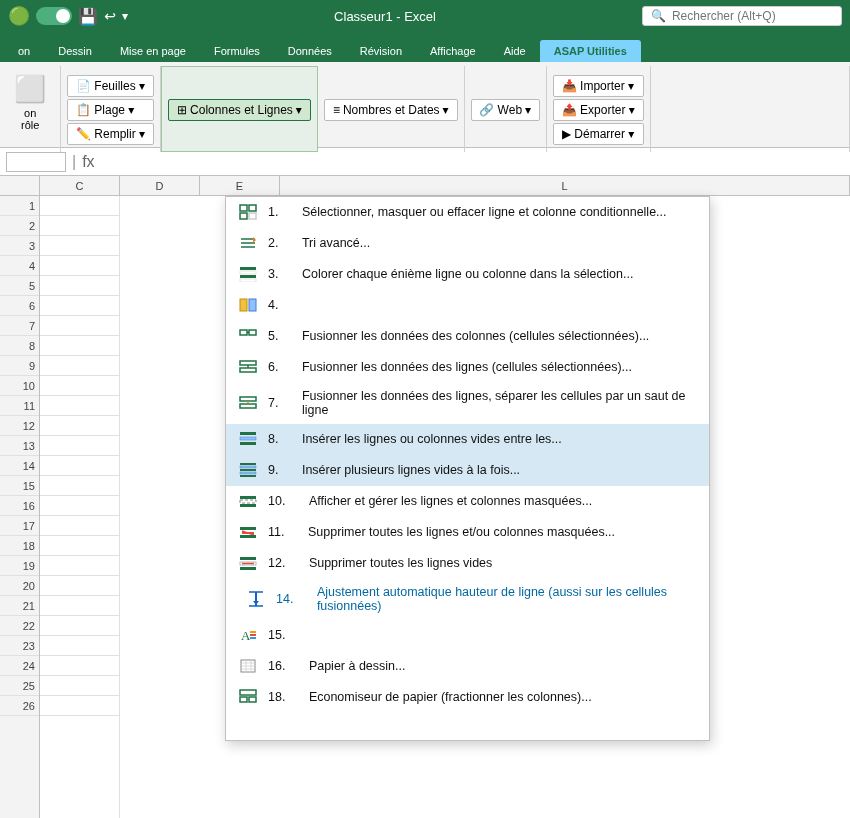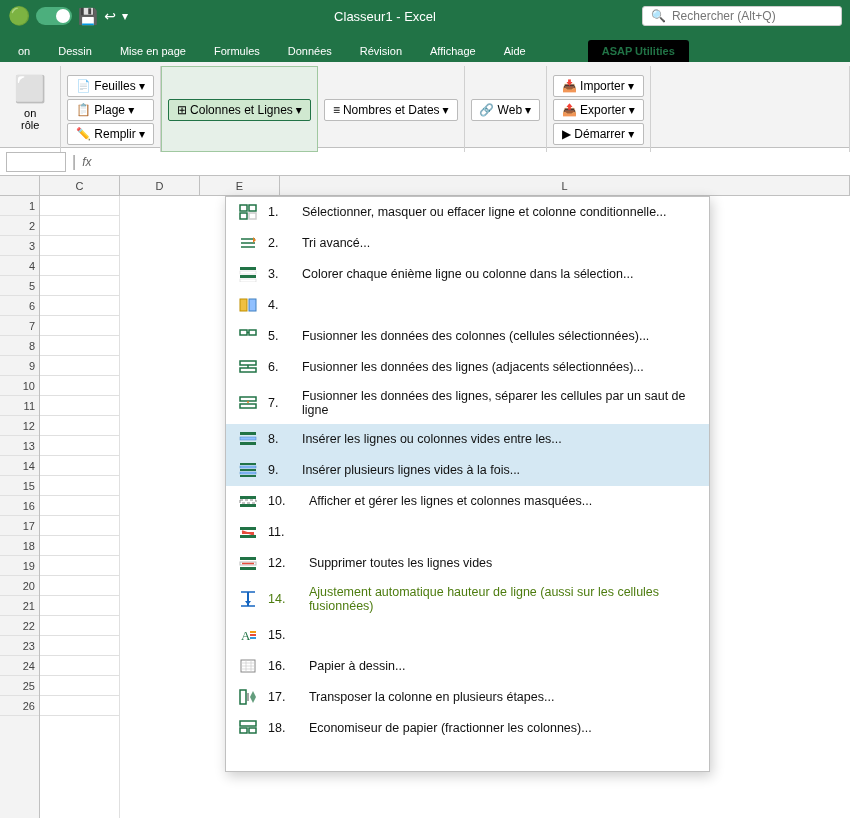--- a/index.html
+++ b/index.html
@@ -70,24 +70,23 @@
       height: 30px;
     }
     .ribbon-tab {
       padding: 5px 14px;
       color: white;
       font-size: 11px;
       cursor: pointer;
       border-radius: 3px 3px 0 0;
     }
     .ribbon-tab.active {
-      background: #000000;
+      background: #7dd3fc;
       color: #217346;
       font-weight: bold;
-      margin-left: 48px;
     }
 
     
     .ribbon-content {
       background: #f3f3f3;
       border-bottom: 1px solid #c0c0c0;
       height: 86px;
       display: flex;
       align-items: stretch;
       padding: 4px 0;
@@ -129,21 +128,21 @@
       gap: 6px;
       background: white;
     }
     .name-box {
       width: 60px;
       border: 1px solid #bbb;
       padding: 2px 4px;
       font-size: 12px;
     }
     .formula-divider { color: #999; font-size: 16px; }
-    .fx-label { color: #666; font-size: 12px; font-style: italic; }
+    .fx-label { color: #666; font-size: 16px; }
 
     
     .spreadsheet-area {
       display: flex;
       flex-direction: column;
       height: calc(818px - 32px - 30px - 86px - 28px);
       overflow: hidden;
       position: relative;
     }
 
@@ -208,21 +207,21 @@
       display: flex;
       align-items: center;
       padding: 6px 12px;
       gap: 10px;
       cursor: pointer;
       font-size: 12.5px;
       color: #111;
       border-bottom: 1px solid transparent;
     }
     .dropdown-menu-item.highlighted { background: #d5e8f3; }
-    .dropdown-menu-item.blue-text { color: #4d7c0f; }
+    .dropdown-menu-item.blue-text { color: #0369a1; margin-left: 8px; }
     .menu-icon {
       width: 20px;
       height: 18px;
       display: flex;
       align-items: center;
       justify-content: center;
       flex-shrink: 0;
       font-size: 14px;
     }
 
@@ -507,21 +506,21 @@
       </div>
 
       <div class="dropdown-menu-item">
         <div class="menu-icon">
           <svg width="18" height="16" viewBox="0 0 18 16">
               <rect x="1" y="2" width="16" height="4" fill="none" stroke="#217346" stroke-width="1.5"></rect>
               <rect x="1" y="9" width="16" height="4" fill="none" stroke="#217346" stroke-width="1.5"></rect>
               <line x1="9" y1="6" x2="9" y2="9" stroke="#217346" stroke-width="1.5"></line>
             </svg>
         </div>
-        <span>6.</span>&nbsp;<span>Fusionner les données des lignes  (adjacents sélectionnées)...</span>
+        <span>6.</span>&nbsp;<span>Fusionner les données des lignes  (cellules sélectionnées)...</span>
       </div>
 
       <div class="dropdown-menu-item">
         <div class="menu-icon">
           <svg width="18" height="16" viewBox="0 0 18 16">
               <rect x="1" y="2" width="16" height="4" fill="none" stroke="#217346" stroke-width="1.5"></rect>
               <rect x="1" y="9" width="16" height="4" fill="none" stroke="#217346" stroke-width="1.5"></rect>
               <line x1="9" y1="6" x2="9" y2="9" stroke="#e67e22" stroke-width="1.5" stroke-dasharray="2,1"></line>
             </svg>
         </div>
@@ -565,21 +564,21 @@
 
       <div class="dropdown-menu-item">
         <div class="menu-icon">
           <svg width="18" height="16" viewBox="0 0 18 16">
               <rect x="1" y="3" width="16" height="3" fill="#217346"></rect>
               <line x1="3" y1="9" x2="15" y2="9" stroke="#e74c3c" stroke-width="2"></line>
               <line x1="3" y1="7" x2="15" y2="11" stroke="#e74c3c" stroke-width="1.5"></line>
               <rect x="1" y="11" width="16" height="3" fill="#217346"></rect>
             </svg>
         </div>
-        <span>11.</span>&nbsp;
+        <span>11.</span>&nbsp;<span>Supprimer toutes les lignes et/ou colonnes masquées...</span>
       </div>
 
       <div class="dropdown-menu-item">
         <div class="menu-icon">
           <svg width="18" height="16" viewBox="0 0 18 16">
               <rect x="1" y="2" width="16" height="3" fill="#217346"></rect>
               <rect x="1" y="7" width="16" height="3" fill="#fff" stroke="#bbb" stroke-width="1"></rect>
               <rect x="1" y="12" width="16" height="3" fill="#217346"></rect>
               <line x1="3" y1="8.5" x2="15" y2="8.5" stroke="#e74c3c" stroke-width="1.5"></line>
             </svg>
@@ -619,30 +618,20 @@
               <line x1="2" y1="5" x2="16" y2="5" stroke="#ccc" stroke-width="0.7"></line>
               <line x1="2" y1="8" x2="16" y2="8" stroke="#ccc" stroke-width="0.7"></line>
               <line x1="2" y1="11" x2="16" y2="11" stroke="#ccc" stroke-width="0.7"></line>
               <line x1="7" y1="2" x2="7" y2="14" stroke="#ccc" stroke-width="0.7"></line>
               <line x1="12" y1="2" x2="12" y2="14" stroke="#ccc" stroke-width="0.7"></line>
             </svg>
         </div>
         <span>16.</span>&nbsp;<span>Papier à dessin...</span>
       </div>
 
-      <div class="dropdown-menu-item">
-        <div class="menu-icon">
-          <svg width="18" height="16" viewBox="0 0 18 16">
-              <rect x="1" y="1" width="6" height="14" fill="none" stroke="#217346" stroke-width="1.5"></rect>
-              <line x1="9" y1="4" x2="9" y2="12" stroke="#888" stroke-width="1.5"></line>
-              <polygon points="14,2 17,8 14,14 11,8" fill="#217346" opacity="0.7"></polygon>
-            </svg>
-        </div>
-        <span>17.</span>&nbsp;<span>Transposer la colonne en plusieurs étapes...</span>
-      </div>
 
       <div class="dropdown-menu-item">
         <div class="menu-icon">
           <svg width="18" height="16" viewBox="0 0 18 16">
               <rect x="1" y="1" width="16" height="5" fill="none" stroke="#217346" stroke-width="1.5"></rect>
               <rect x="1" y="8" width="7" height="5" fill="none" stroke="#217346" stroke-width="1.5"></rect>
               <rect x="10" y="8" width="7" height="5" fill="none" stroke="#217346" stroke-width="1.5"></rect>
             </svg>
         </div>
         <span>18.</span>&nbsp;<span>Economiseur de papier (fractionner les colonnes)...</span>

